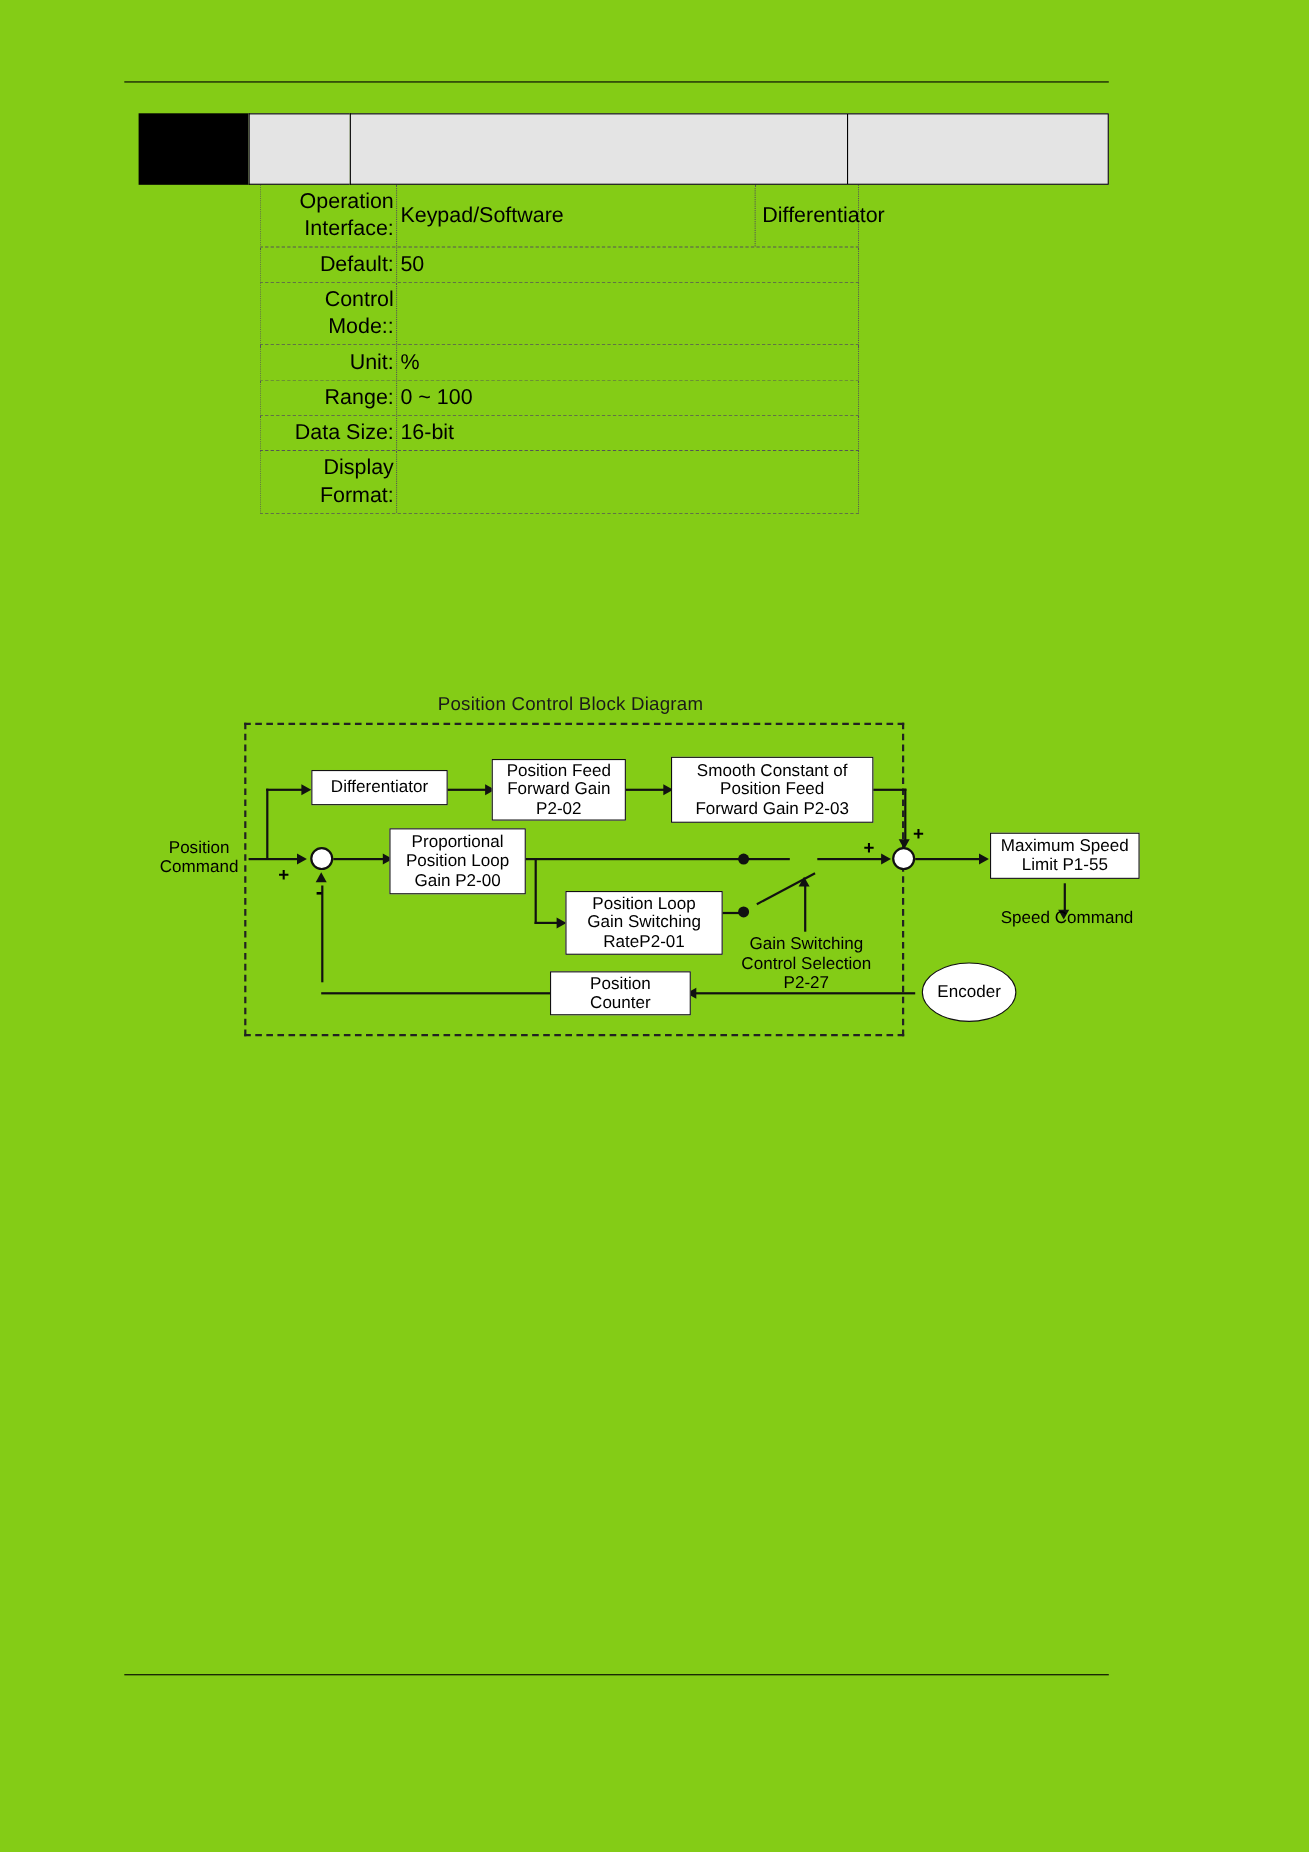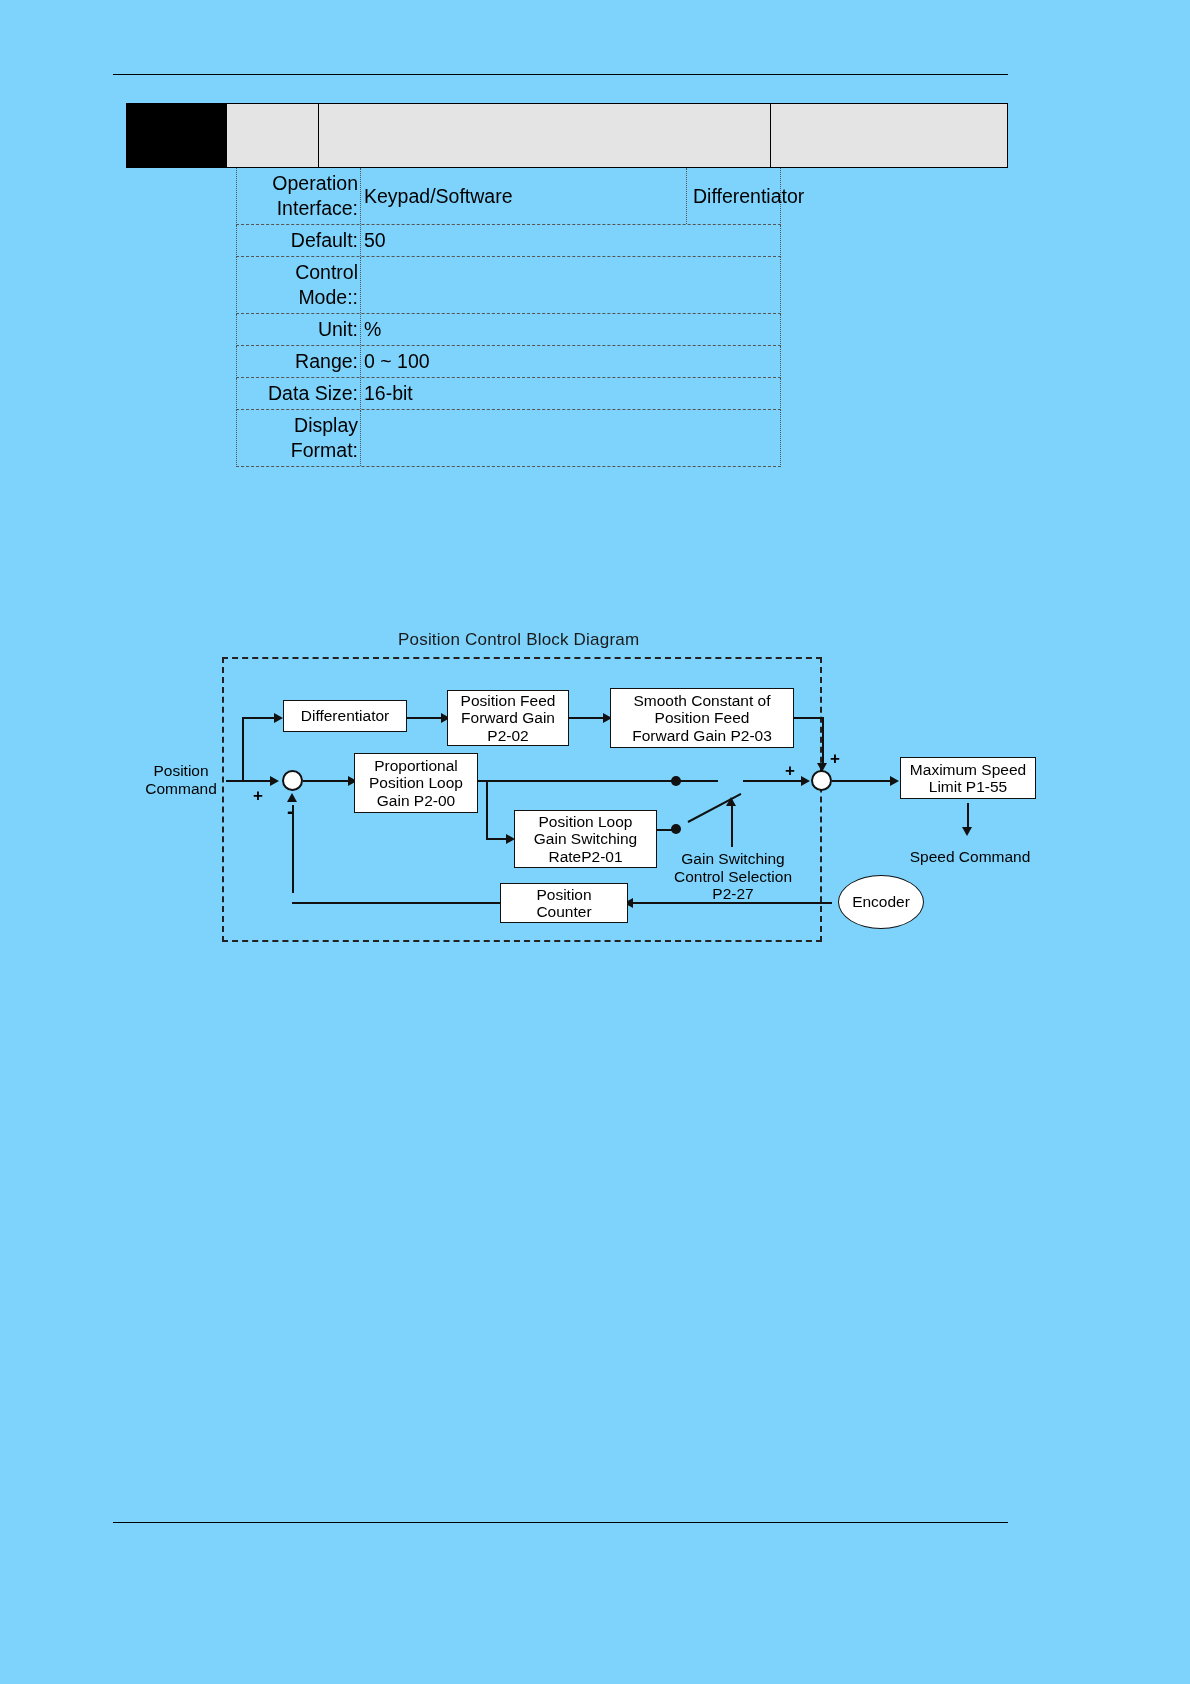--- a/index.html
+++ b/index.html
@@ -8,21 +8,21 @@
     background: #ffffff;
   }
   body {
     font-family: "Liberation Sans", sans-serif;
     color: #000000;
   }
   .page {
     position: relative;
     width: 1190px;
     height: 1684px;
-    background: #7dd3fc;
+    background: #84cc16;
     overflow: hidden;
   }
 
   
   .rule {
     position: absolute;
     left: 113px;
     width: 895px;
     height: 1px;
     background: #000000;
@@ -356,21 +356,21 @@
     <div class="sum" style="left:681px; top:145px;"></div>
 
     <div class="ln h" style="left:702px; top:155px; width:62px;"></div>
     <div class="arrow right" style="left:760px; top:151px;"></div>
 
     <div class="blk" style="left:770px; top:132px; width:136px; height:42px; white-space:pre-line; flex-direction:column;">Maximum Speed
 Limit P1-55</div>
 
     <div class="ln v" style="left:837px; top:178px; height:28px;"></div>
     <div class="arrow down" style="left:832px; top:202px;"></div>
-    <div class="lbl" style="left:765px; top:223px; width:150px;">Speed Command</div>
+    <div class="lbl" style="left:765px; top:201px; width:150px;">Speed Command</div>
 
     <div class="encoder" style="left:708px; top:250px;">Encoder</div>
 
     <div class="ln h" style="left:498px; top:277px; width:204px;"></div>
     <div class="arrow left" style="left:494px; top:273px;"></div>
 
     <div class="blk" style="left:370px; top:258px; width:128px; height:40px; white-space:pre-line; flex-direction:column;">Position
 Counter</div>
 
     <div class="ln h" style="left:162px; top:277px; width:208px;"></div>

